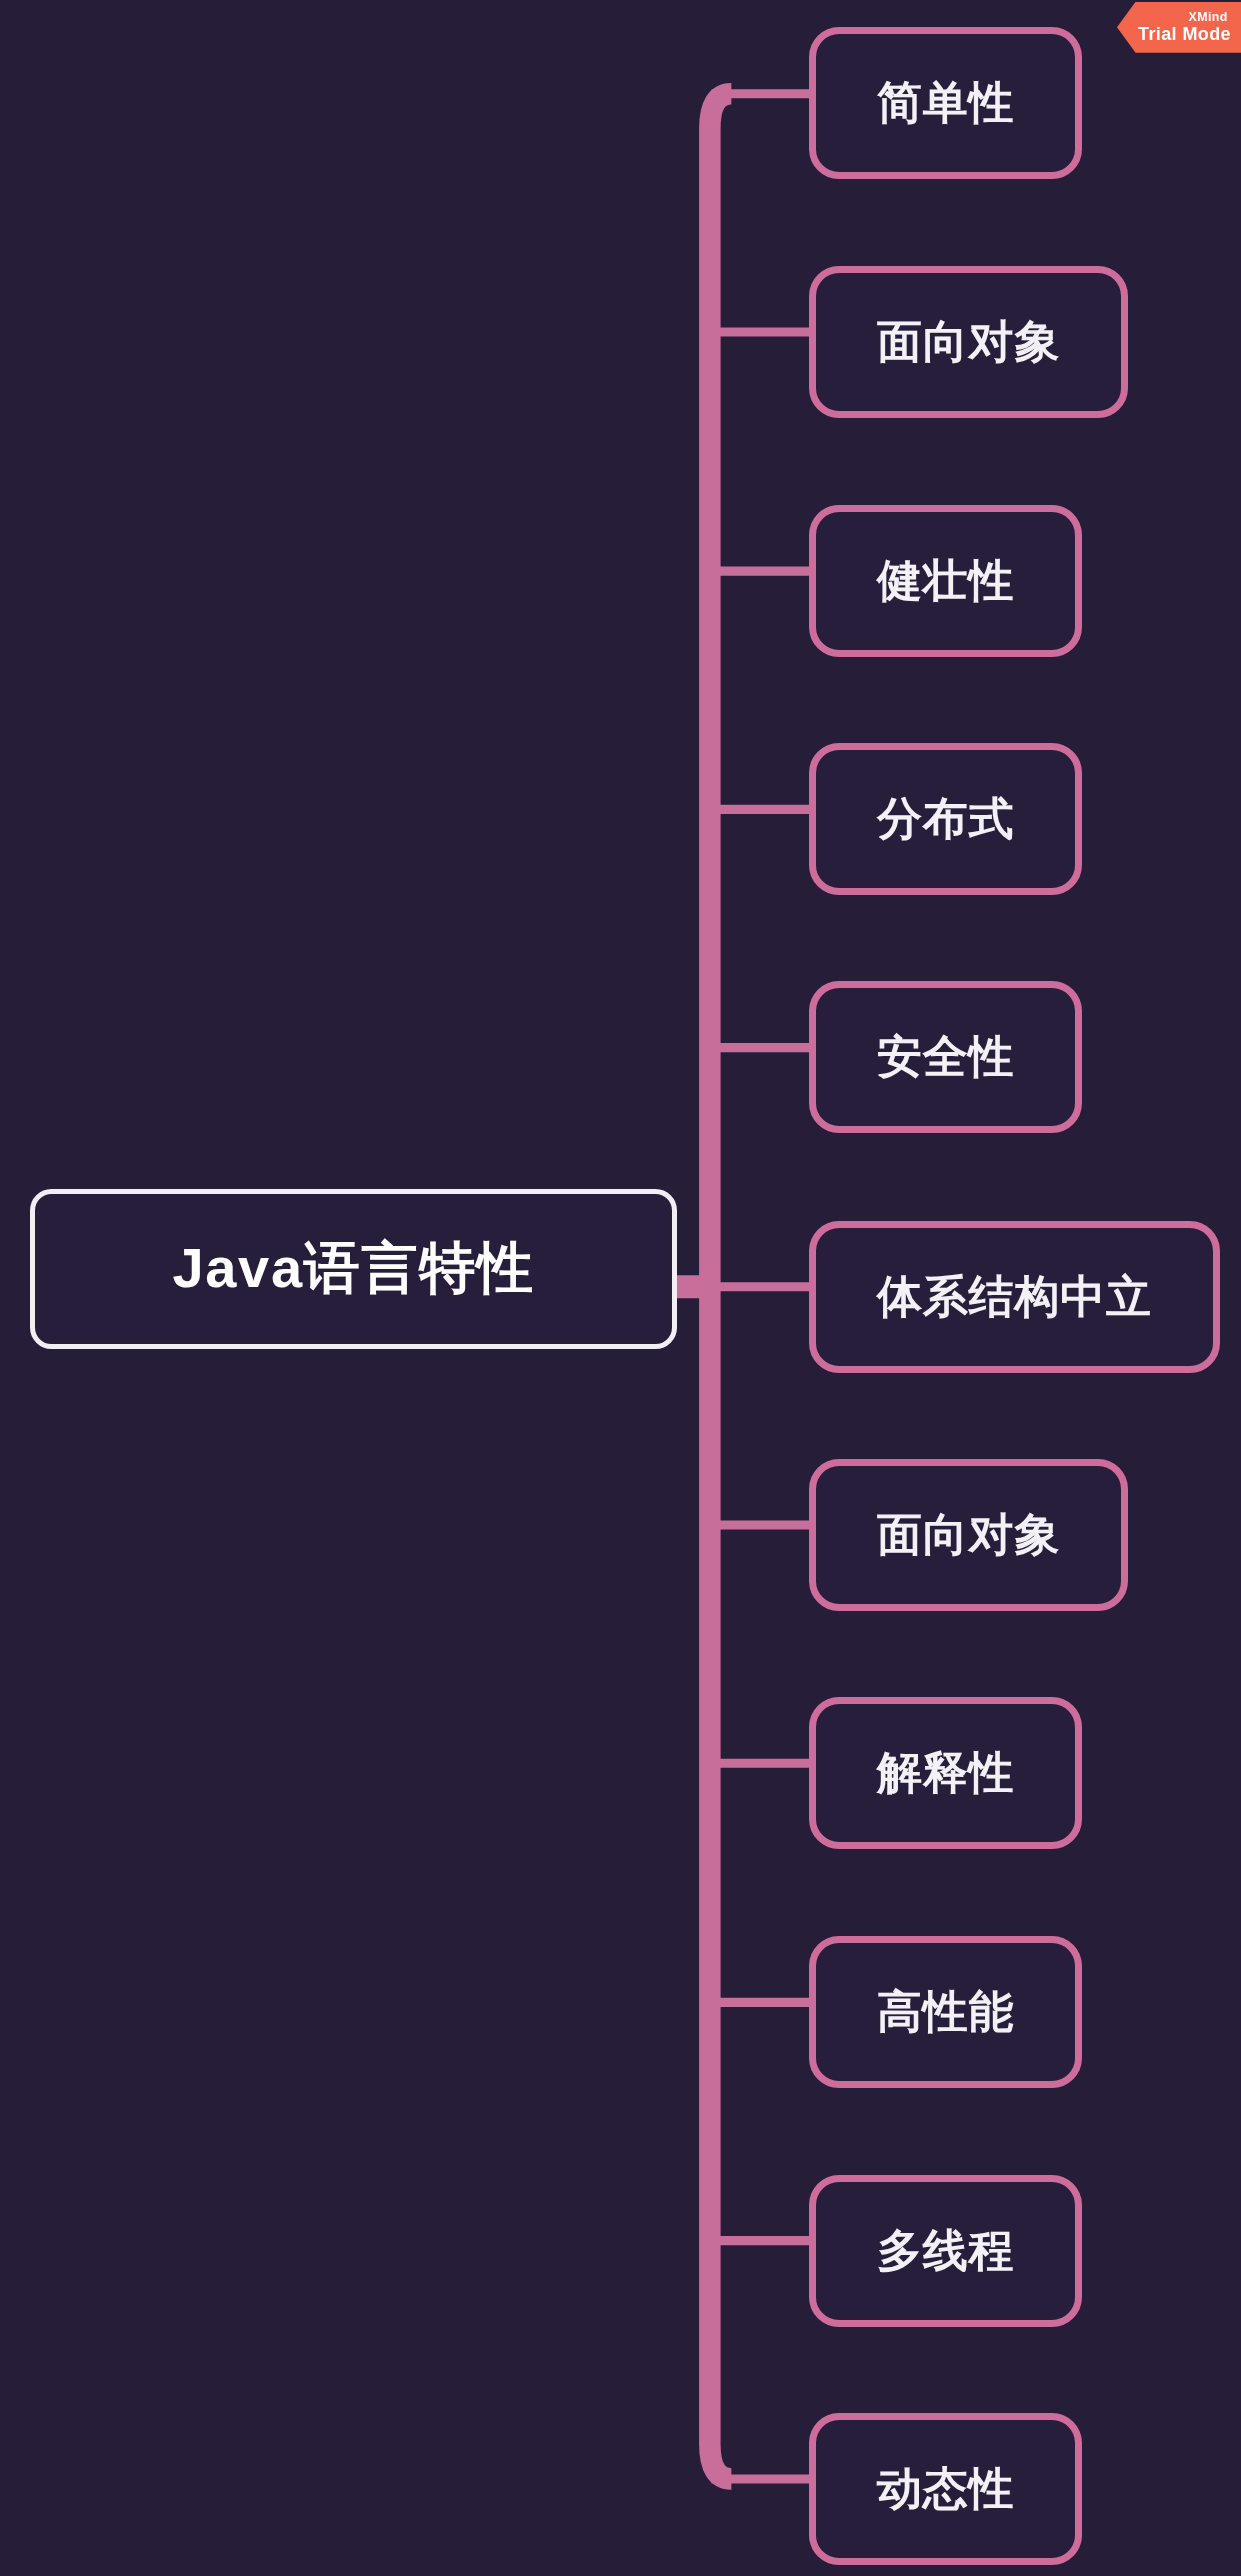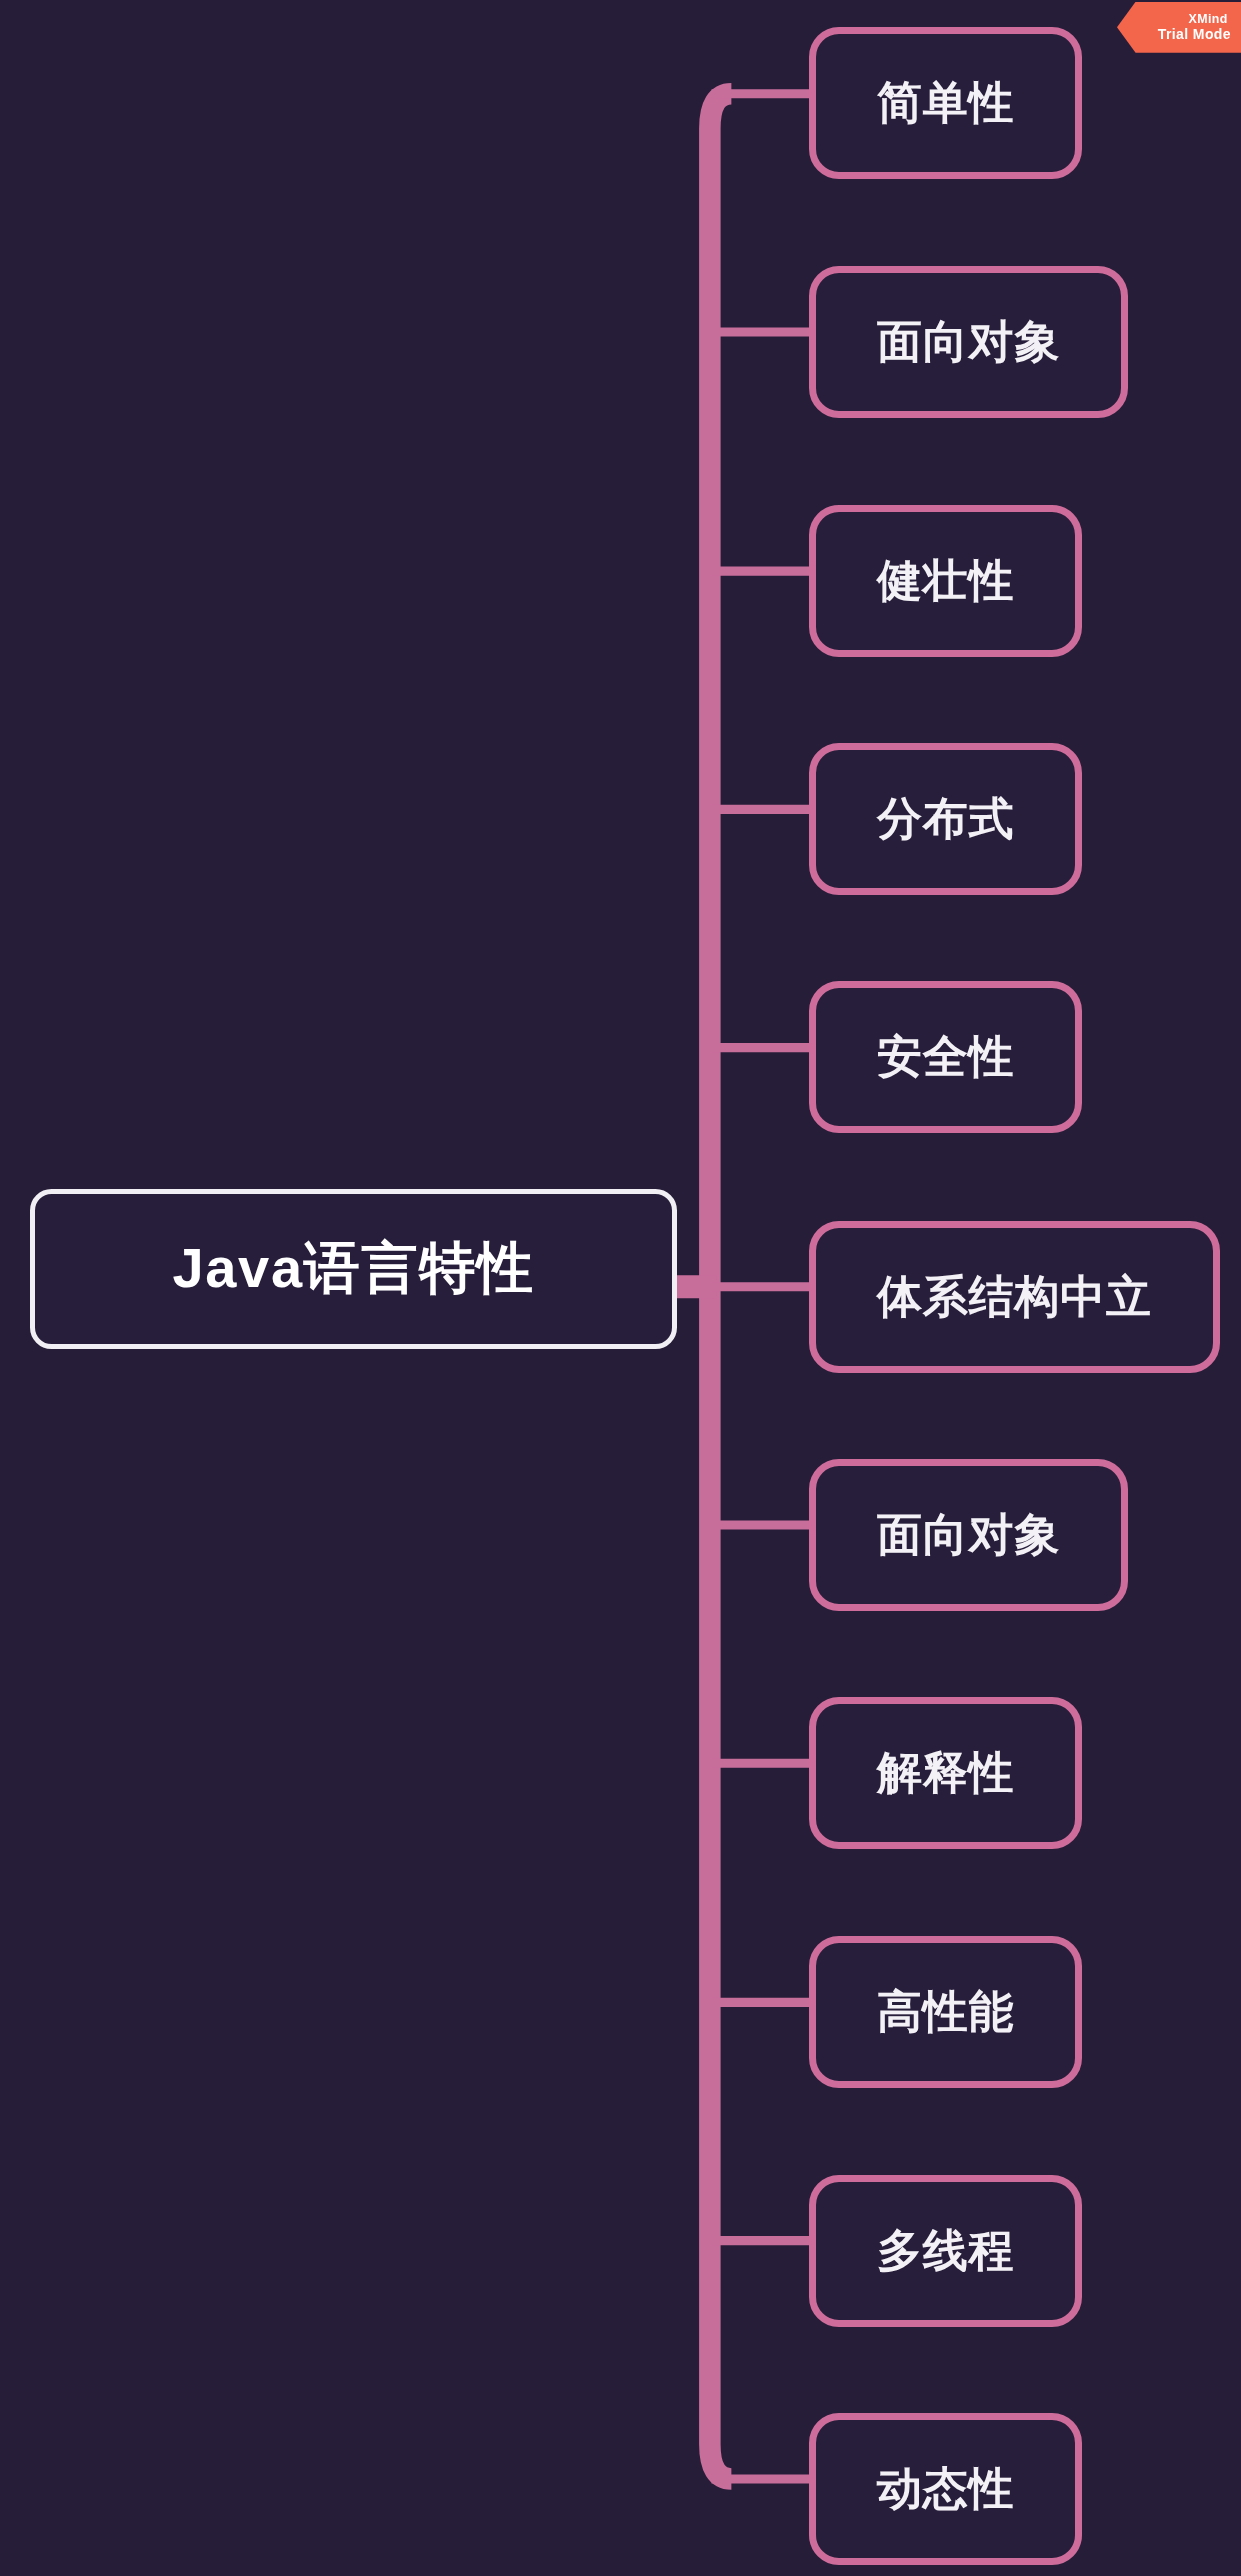--- a/index.html
+++ b/index.html
@@ -82,21 +82,21 @@
     padding-right: 10px;
     color: var(--badge_text);
   }
   .trial-badge .badge-line1 {
     font-size: 12.4px;
     font-weight: 700;
     letter-spacing: 0.4px;
     margin-right: 3.3px;
   }
   .trial-badge .badge-line2 {
-    font-size: 14px;
+    font-size: 18px;
     font-weight: 700;
     letter-spacing: 0.4px;
   }
 </style>
 </head>
 <body>
 
 <div class="canvas">
 
   <svg class="connectors" viewBox="0 0 1500 3113" xmlns="http://www.w3.org/2000/svg">

